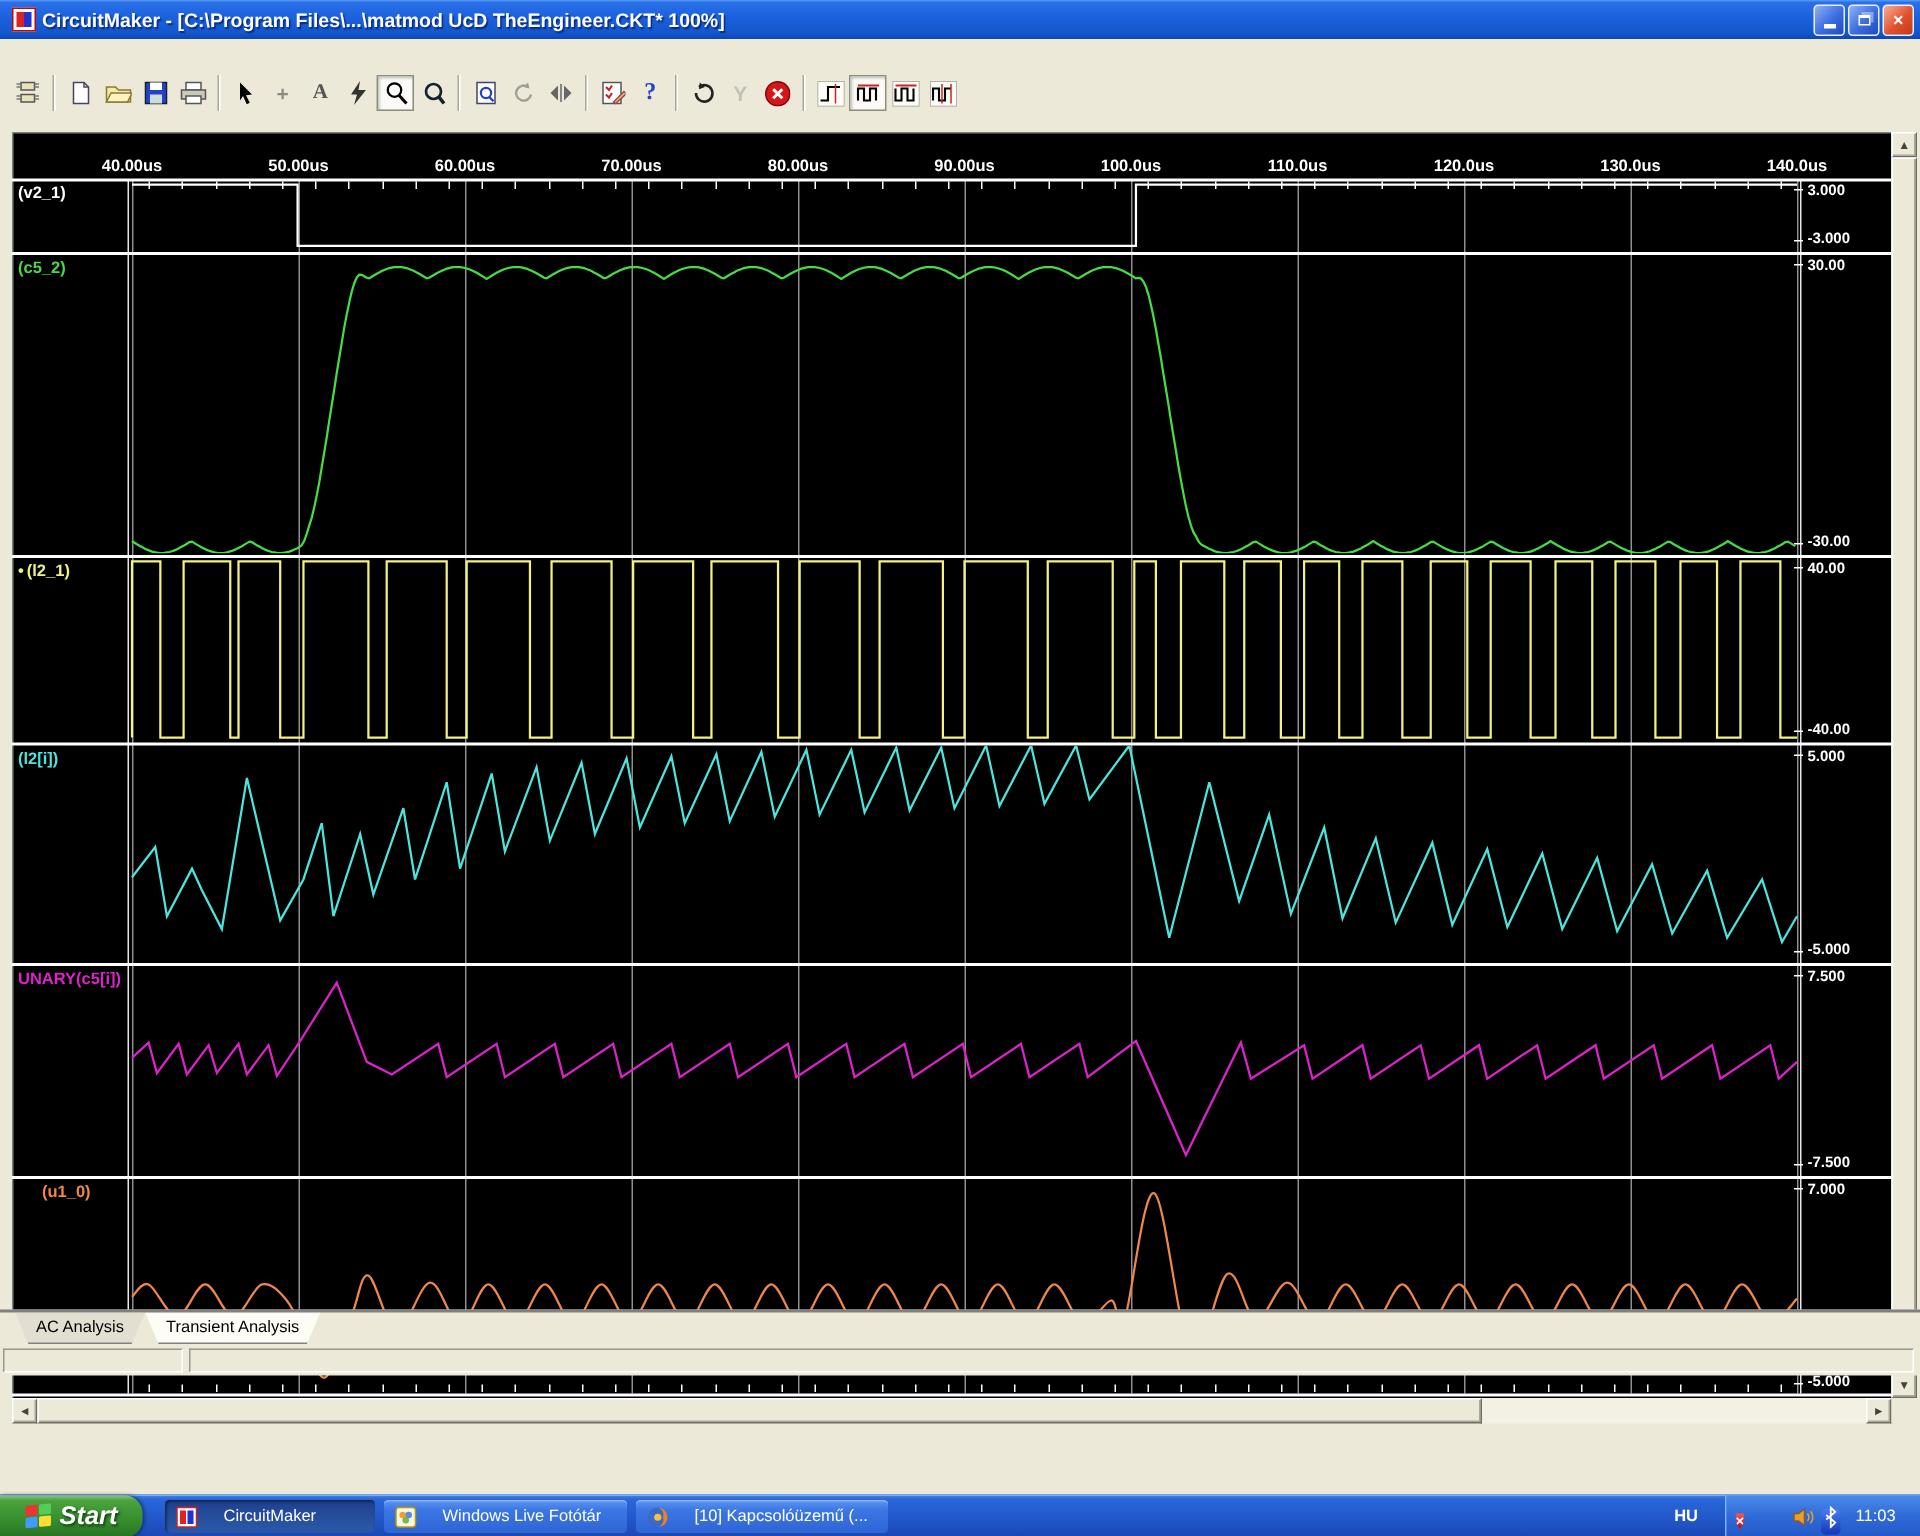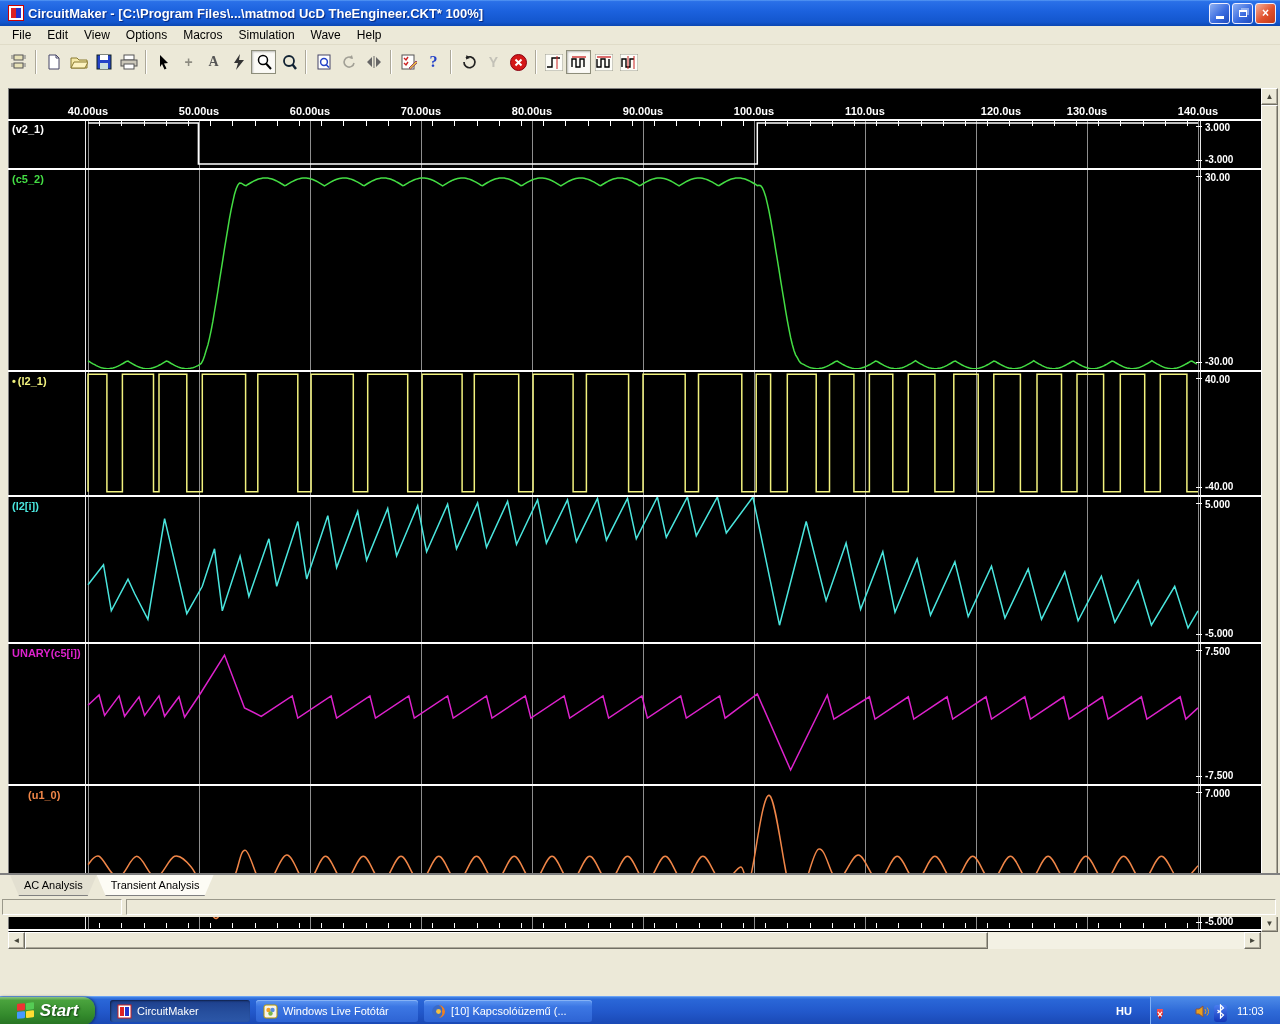--- a/index.html
+++ b/index.html
@@ -60,21 +60,21 @@
   .taskbar{position:absolute;left:0;top:996px;width:1280px;height:28px;
     background:linear-gradient(180deg,#4384e4 0%,#2a67d8 9%,#2258cb 55%,#1a49b5 100%);border-top:1px solid #6aa2f5;}
   .startbtn{position:absolute;left:0;top:0;width:95px;height:28px;border-radius:0 12px 12px 0;
     background:linear-gradient(180deg,#8cc383 0%,#4aa33d 12%,#338a2c 65%,#277323 100%);
     box-shadow:1px 0 3px rgba(0,0,0,.5);display:flex;align-items:center;justify-content:center;gap:5px;}
   .start-label{color:#fff;font-size:17px;font-weight:bold;font-style:italic;text-shadow:1px 1px 2px #123c10;}
   .flag{width:18px;height:16px;position:relative;transform:skewY(-6deg);}
   .flag i{position:absolute;width:8px;height:7px;border-radius:1px;}
   .flag .f1{left:0;top:0;background:#e33;} .flag .f2{left:9px;top:0;background:#5c5;}
   .flag .f3{left:0;top:8px;background:#49f;} .flag .f4{left:9px;top:8px;background:#fd3;}
-  .taskbtn{position:absolute;top:3px;height:22px;border-radius:3px;color:#fff;font-size:11px;display:flex;align-items:center;gap:5px;padding:0 7px;
+  .taskbtn{position:absolute;top:3px;height:22px;border-radius:3px;color:#fff;font-size:11px;display:flex;align-items:center;gap:17px;padding:0 7px;
     background:linear-gradient(180deg,#5e97f2 0%,#3c77e4 30%,#2e64d4 100%);box-shadow:inset 0 1px 0 #86b2f5;white-space:nowrap;overflow:hidden;}
   .taskbtn.active{background:linear-gradient(180deg,#1d3f8c 0%,#27509f 60%,#2c57a8 100%);box-shadow:inset 1px 1px 2px rgba(0,0,0,.5);}
   .ticon{width:15px;height:15px;flex:0 0 auto;position:relative;}
   .tray{position:absolute;right:0;top:0;width:130px;height:28px;
     background:linear-gradient(180deg,#4c8ae8 0%,#2f6bd8 50%,#2258c8 100%);border-left:1px solid #7fb0f5;display:flex;align-items:center;gap:4px;padding-left:6px;}
   .lang{position:absolute;right:138px;top:0;height:28px;display:flex;align-items:center;color:#fff;font-size:11px;font-weight:bold;padding:0 10px;}
   .clock{color:#fff;font-size:11px;margin-left:4px;}
   .trayicon{width:15px;height:15px;position:relative;}
   .shield{width:14px;height:15px;background:linear-gradient(180deg,#f55 0%,#c11 80%);clip-path:polygon(0 0,100% 0,100% 55%,50% 100%,0 55%);
     color:#fff;font-size:10px;font-weight:bold;text-align:center;line-height:13px;}
@@ -93,30 +93,20 @@
       <span class="wbtn">
           <span class="minbar"></span>
         </span>
       <span class="wbtn">
           <span class="restore"></span>
         </span>
       <span class="wbtn close">×</span>
     </span>
   </div>
 
-  <div class="menubar">
-    <span class="mi">File</span>
-    <span class="mi">Edit</span>
-    <span class="mi">View</span>
-    <span class="mi">Options</span>
-    <span class="mi">Macros</span>
-    <span class="mi">Simulation</span>
-    <span class="mi">Wave</span>
-    <span class="mi">Help</span>
-  </div>
 
   <div class="toolbar">
     <span class="tbtn">
         <svg width="18" height="18">
           <rect x="4" y="2" width="9" height="5" fill="#e8e2b8" stroke="#555"></rect>
           <rect x="4" y="10" width="9" height="5" fill="#e8e2b8" stroke="#555"></rect>
           <path d="M1 3h3M1 5h3M13 3h3M13 5h3M1 11h3M1 13h3M13 11h3M13 13h3" stroke="#777"></path>
         </svg>
       </span>
     <span class="tsep"></span>
@@ -259,21 +249,21 @@
   <div id="plot" style="position:absolute;left:0;top:0;width:1040px;height:1024px;pointer-events:none;">
 
     <span class="tlabel" style="left: 88px;">40.00us</span>
     <span class="tlabel" style="left: 199px;">50.00us</span>
     <span class="tlabel" style="left: 310px;">60.00us</span>
     <span class="tlabel" style="left: 421px;">70.00us</span>
     <span class="tlabel" style="left: 532px;">80.00us</span>
     <span class="tlabel" style="left: 643px;">90.00us</span>
     <span class="tlabel" style="left: 754px;">100.0us</span>
     <span class="tlabel" style="left: 865px;">110.0us</span>
-    <span class="tlabel" style="left: 976px; margin-left: 25px;">120.0us</span>
+    <span class="tlabel" style="left: 976px;">120.0us</span>
     <span class="tlabel" style="left: 1087px;">130.0us</span>
     <span class="tlabel" style="left: 1198px;">140.0us</span>
 
     <div id="grid">
         <div style="position:absolute;left:88px;top:120px;width:1px;height:809px;background:#8e8e8e;"></div>
         <div style="position:absolute;left:199px;top:120px;width:1px;height:809px;background:#8e8e8e;"></div>
         <div style="position:absolute;left:310px;top:120px;width:1px;height:809px;background:#8e8e8e;"></div>
         <div style="position:absolute;left:421px;top:120px;width:1px;height:809px;background:#8e8e8e;"></div>
         <div style="position:absolute;left:532px;top:120px;width:1px;height:809px;background:#8e8e8e;"></div>
         <div style="position:absolute;left:643px;top:120px;width:1px;height:809px;background:#8e8e8e;"></div>

